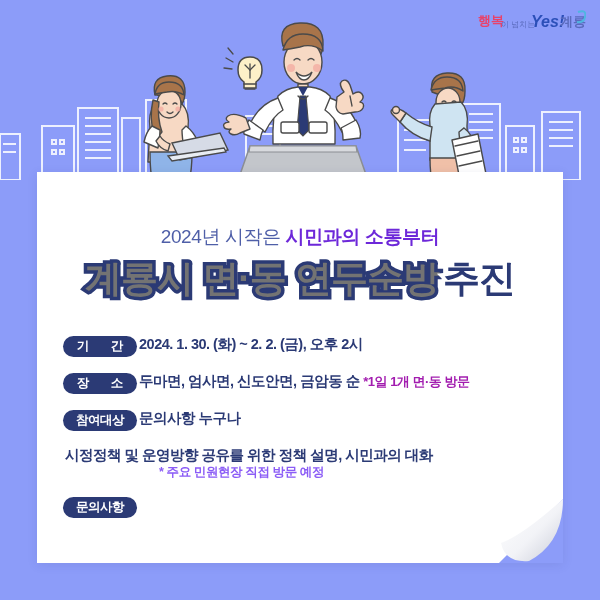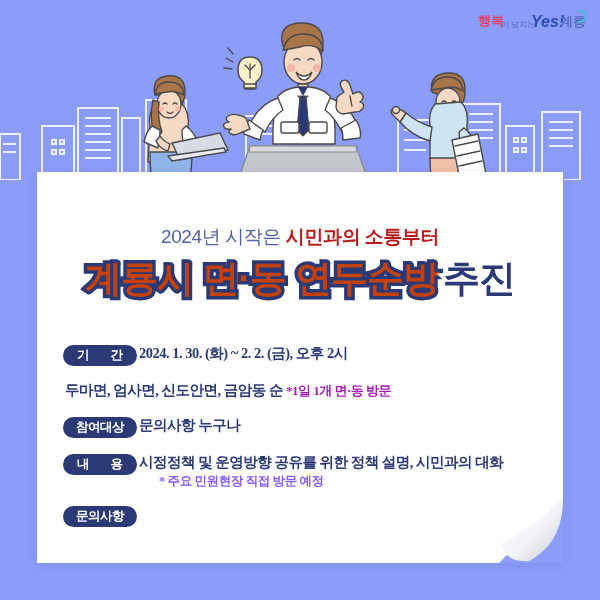--- a/index.html
+++ b/index.html
@@ -36,43 +36,43 @@
     position:absolute;right:0;bottom:0;
     width:64px;height:64px;pointer-events:none;
   }
 
   
   .subtitle{
     position:absolute;left:0;top:52px;width:526px;
     text-align:center;font-size:19px;letter-spacing:-.4px;
     color:#4f5fa8;white-space:nowrap;
   }
-  .subtitle .b{font-weight:bold;color:#b91c1c;font-family:Liberation Serif, serif;}
+  .subtitle .b{font-weight:bold;color:#6d28d9;}
 
   .maintitle{
     position:absolute;left:0;top:88px;width:526px;
     text-align:center;white-space:nowrap;
     font-size:37px;font-weight:bold;letter-spacing:-1px;
     line-height:1;
   }
   .mt-y{
-    color:#c2410c;
+    color:#737373;
     -webkit-text-stroke:7px #2b3a75;
     paint-order:stroke fill;
   }
   .mt-w{
     color:#2b3a75;
     -webkit-text-stroke:7px #ffffff;
     paint-order:stroke fill;
     margin-left:4px;
     font-family:Liberation Serif, serif;
   }
 
   
-  .rows{position:absolute;left:26px;top:172px;width:490px;font-family:Liberation Serif, serif;}
+  .rows{position:absolute;left:26px;top:163px;width:490px;}
   .row{display:flex;align-items:flex-start;margin-bottom:15px;}
   .row.tight{margin-bottom:7px;}
   .pill{
     flex:0 0 auto;width:74px;height:21px;border-radius:11px;
     background:#2b3a75;color:#ffffff;
     font-size:12.5px;font-weight:bold;letter-spacing:-.5px;
     display:flex;align-items:center;justify-content:center;
     margin-top:1px;
   }
   .pill.spread{letter-spacing:9px;text-indent:9px;}
@@ -270,30 +270,30 @@
     <div class="maintitle"><span class="mt-y">계룡시 면·동 연두순방</span><span class="mt-w">추진</span></div>
 
     <div class="rows">
 
       <div class="row">
         <div class="pill spread">기       간</div>
         <div class="val"><span>2024. 1. 30. (화) ~ 2. 2. (금), 오후 2시</span></div>
       </div>
 
       <div class="row">
+        <div class="pill spread">장       소</div>
         <div class="val"><span>두마면, 엄사면, 신도안면, 금암동 순 </span><span class="note">*1일 1개 면·동 방문</span></div>
       </div>
 
       <div class="row">
         <div class="pill">참여대상</div>
         <div class="val"><span>문의사항 누구나</span></div>
       </div>
 
       <div class="row tight">
-        <div class="pill spread">내       용</div>
         <div class="val"><span>시정정책 및 운영방향 공유를 위한 정책 설명, 시민과의 대화</span></div>
       </div>
       <div class="subnote">* 주요 민원현장 직접 방문 예정</div>
 
       <div class="row">
         <div class="pill">문의사항</div>
       </div>
 
     </div>
 

